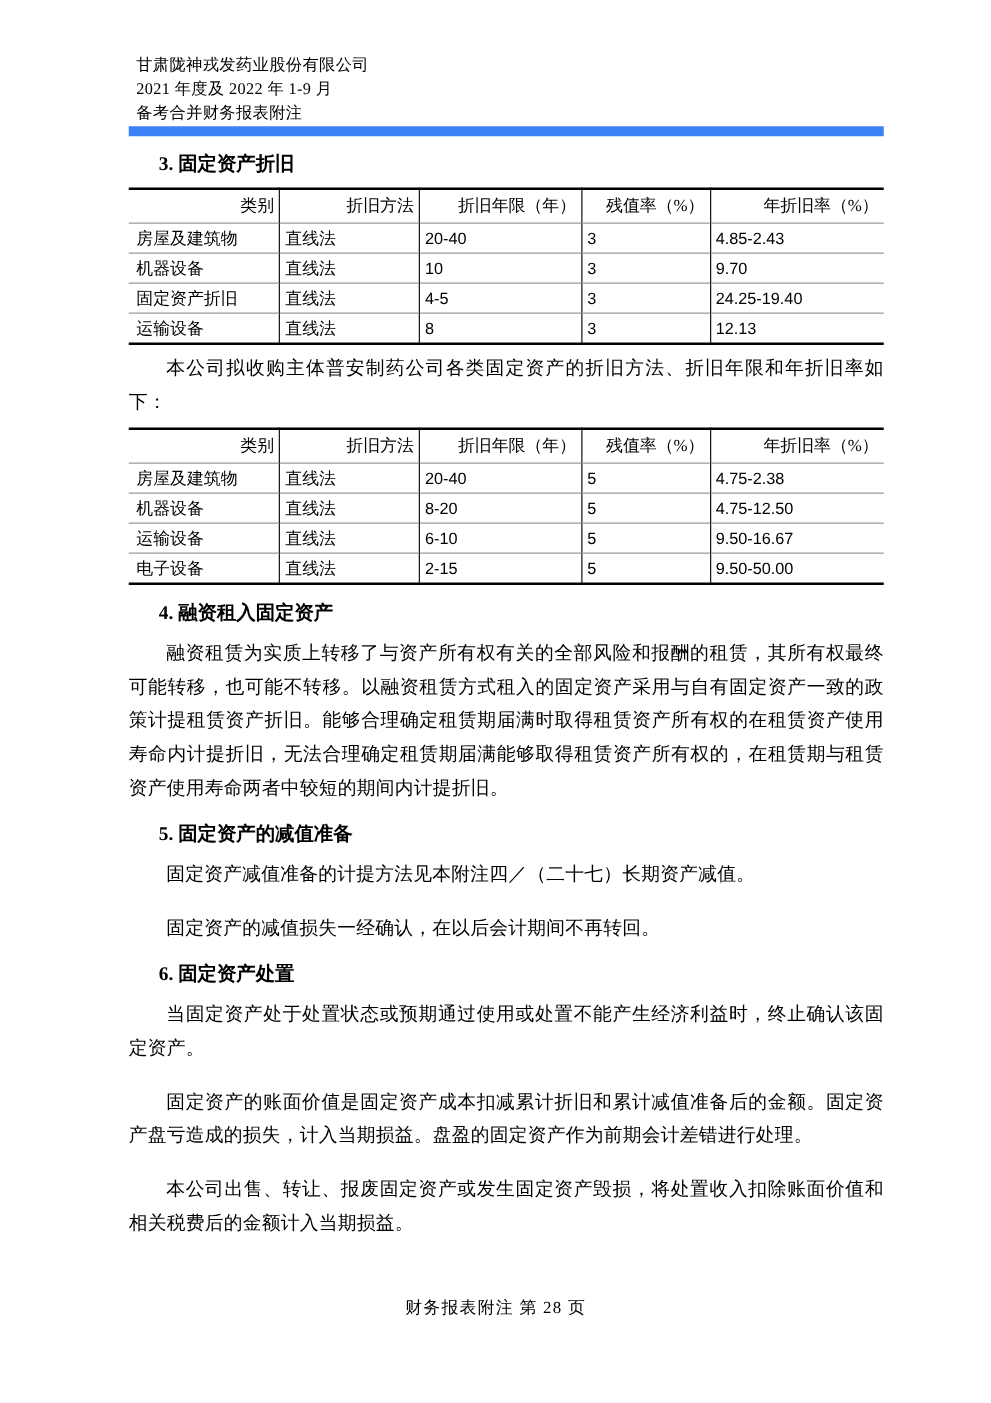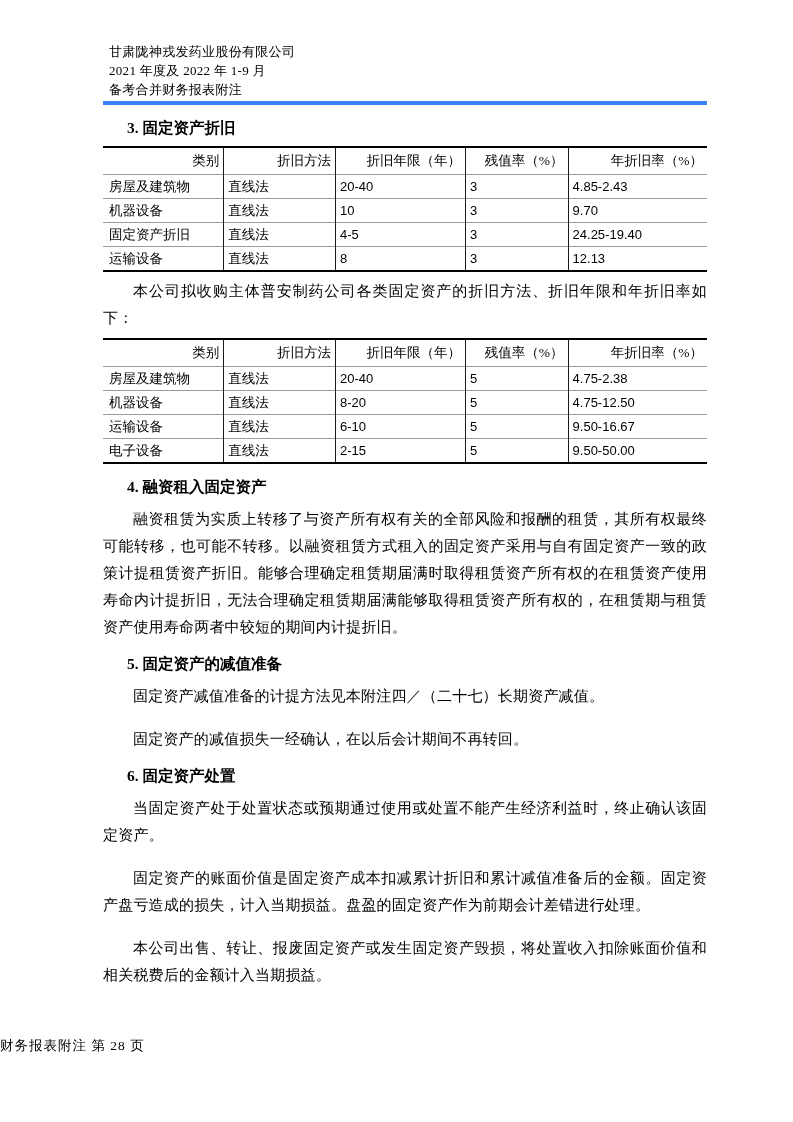--- a/index.html
+++ b/index.html
@@ -18,39 +18,39 @@
   }
   .content {
     position: absolute;
     left: 103px;
     top: 42px;
     width: 604px;
   }
   .doc-header {
     font-size: 13px;
     line-height: 19px;
-    border-bottom: 4px solid #3b82f6;
+    border-bottom: 8px solid #3b82f6;
     padding: 0 0 2px 6px;
   }
   .doc-header div { letter-spacing: 0.3px; }
   .sec-heading {
     font-weight: bold;
     font-size: 15.5px;
     line-height: 26px;
     margin: 10px 0 0 24px;
   }
   .para {
     font-size: 15px;
     line-height: 27px;
     text-align: justify;
     text-indent: 2em;
     margin: 6px 0;
     letter-spacing: 0.2px;
   }
-  .para.gap-top { margin-top: 16px; }
+  .para.gap-top { margin-top: 16px; font-family: Liberation Mono, monospace; }
   table.dep-table {
     width: 100%;
     border-collapse: collapse;
     border-top: 2px solid #000000;
     border-bottom: 2px solid #000000;
     margin: 5px 0 6px 0;
     font-size: 13.5px;
   }
   table.dep-table col.c1 { width: 20%; }
   table.dep-table col.c2 { width: 18.5%; }
@@ -80,21 +80,21 @@
   }
   table.dep-table .num {
     font-family: "Liberation Sans", "DejaVu Sans", sans-serif;
     font-size: 13px;
   }
   .doc-footer {
     position: absolute;
     left: 0;
     top: 1037px;
     width: 100%;
-    text-align: left;
+    text-align: center;
     font-size: 13.5px;
     letter-spacing: 1px;
   }
 </style>
 </head>
 <body>
 
 <div class="page">
   <div class="content">
 

